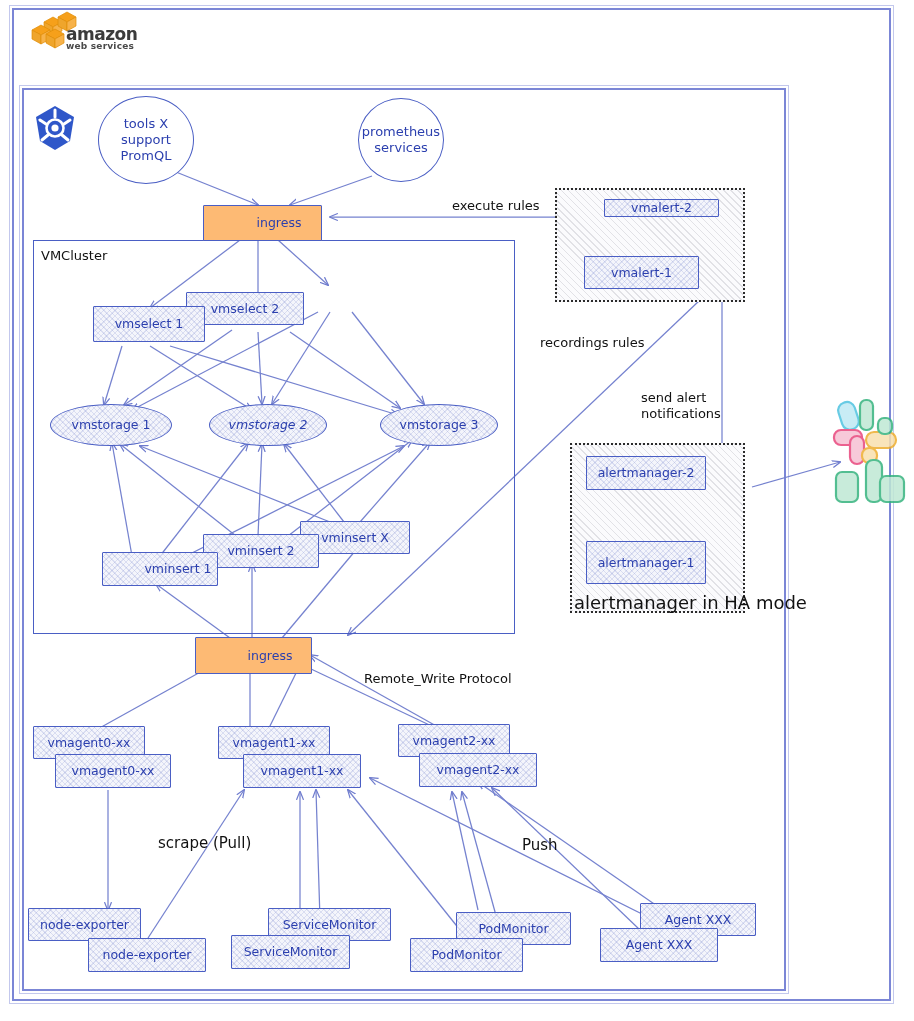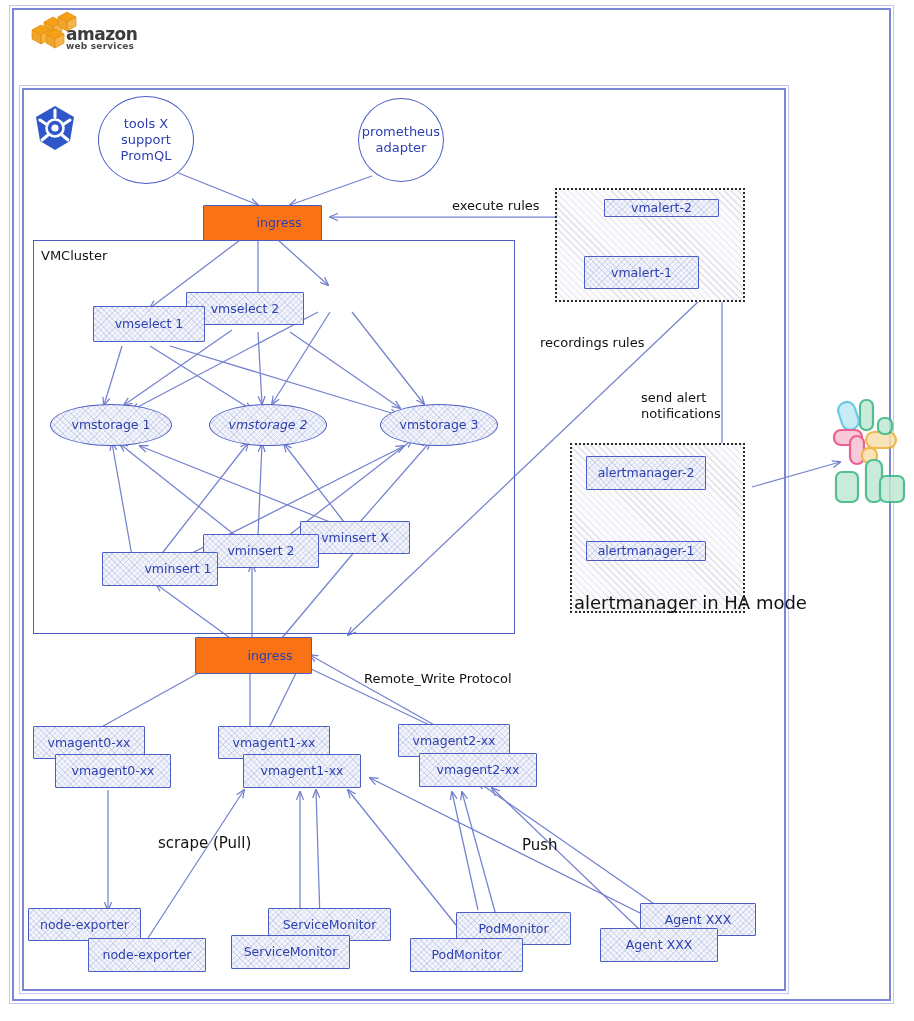--- a/index.html
+++ b/index.html
@@ -34,21 +34,21 @@
     text-align: center;
     line-height: 1.1;
     background-color: #f4f5fb;
     background-image:
       repeating-linear-gradient(45deg, rgba(122,136,206,0.22) 0 1px, transparent 1px 4px),
       repeating-linear-gradient(-45deg, rgba(122,136,206,0.22) 0 1px, transparent 1px 4px);
     border-radius: 1px;
   }
   .node.plain {
     background-image: none;
-    background-color: #f97316;
+    background-color: #fdba74;
     padding-left: 33px;
   }
   .node.ellipse { border-radius: 50%; }
   .node.bubble {
     border-radius: 50%;
     background-image: none;
     background-color: #ffffff;
     font-size: 13px;
     line-height: 1.25;
   }
@@ -233,21 +233,21 @@
 
   
   <div style="position:absolute; left:33px; top:240px; width:482px; height:394px; border:1.6px solid #4a5ec4;"></div>
   <div class="group-title" style="left:41px; top:248px;">VMCluster</div>
 
   
   <div class="node bubble" style="left:98px; top:96px; width:96px; height:88px; white-space:pre-line;">tools X
 support
 PromQL</div>
   <div class="node bubble" style="left:358px; top:98px; width:86px; height:84px; white-space:pre-line;">prometheus
-adapter</div>
+services</div>
 
   
   <div class="node plain" style="left:203px; top:205px; width:119px; height:36px;">ingress</div>
   <div class="node plain" style="left:195px; top:637px; width:117px; height:37px;">ingress</div>
 
   
   <div class="node" style="left:186px; top:292px; width:118px; height:33px;">vmselect 2</div>
   <div class="node" style="left:93px; top:306px; width:112px; height:36px;">vmselect 1</div>
 
   
@@ -261,21 +261,21 @@
   <div class="node" style="left:102px; top:552px; width:116px; height:34px;padding-left:36px;">vminsert 1</div>
 
   
   <div class="dgroup" style="left:555px; top:188px; width:190px; height:114px;"></div>
   <div class="node" style="left:604px; top:199px; width:115px; height:18px;">vmalert-2</div>
   <div class="node" style="left:584px; top:256px; width:115px; height:33px;">vmalert-1</div>
 
   
   <div class="dgroup" style="left:570px; top:443px; width:175px; height:170px;"></div>
   <div class="node" style="left:586px; top:456px; width:120px; height:34px;">alertmanager-2</div>
-  <div class="node" style="left:586px; top:541px; width:120px; height:20px;">alertmanager-1</div>
+  <div class="node" style="left:586px; top:541px; width:120px; height:43px;">alertmanager-1</div>
   <div class="dgroup-caption" style="left:574px; top:592px;">alertmanager in HA mode</div>
 
   
   <div class="notif-cluster">
     <svg width="86" height="110" viewBox="0 0 86 110">
       <g fill="none" stroke-width="2.2" opacity="0.85">
         <rect x="14" y="6" width="17" height="28" rx="8" transform="rotate(-18 22 20)" stroke="#4ec3e0" fill="#bfe9f4"></rect>
         <rect x="34" y="4" width="13" height="30" rx="6" stroke="#36b37e" fill="#bfe8d4"></rect>
         <rect x="8" y="34" width="28" height="15" rx="7" stroke="#e8467c" fill="#f6c0d3"></rect>
         <rect x="24" y="40" width="14" height="28" rx="7" stroke="#e8467c" fill="#f6c0d3"></rect>

